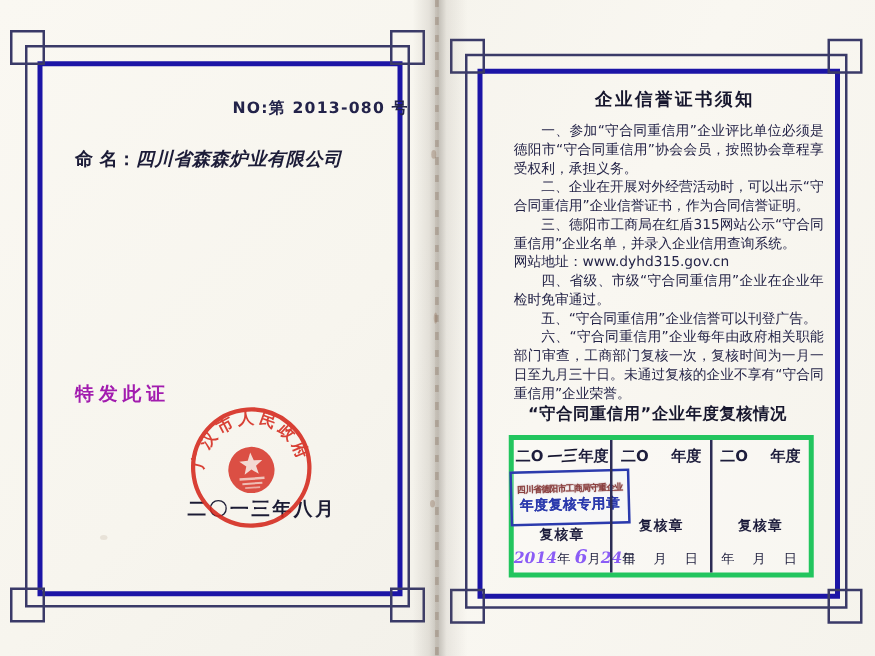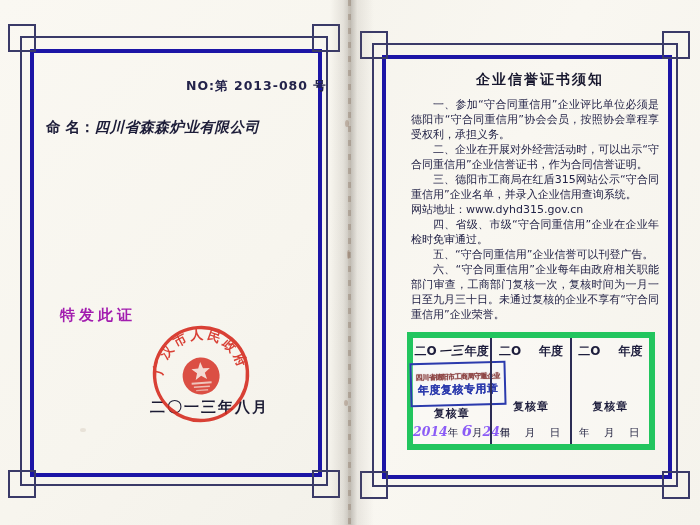--- a/index.html
+++ b/index.html
@@ -20,43 +20,43 @@
   .speck{position:absolute;border-radius:50%;background:rgba(140,110,85,.35);z-index:7;}
 
   
   .thin-rect{position:absolute;border:2px solid #3a3a68;z-index:2;}
   .thick-rect{position:absolute;border:4px solid #1c15a6;z-index:3;}
   .corner{position:absolute;width:24px;height:24px;border:2px solid #3a3a68;z-index:4;background:transparent;}
 
   
   .cert-no{position:absolute;left:186px;top:78px;font-size:12.5px;font-weight:bold;
     color:#23234a;letter-spacing:1px;z-index:8;}
-  .name-line{position:absolute;left:46px;top:118px;font-size:14.5px;font-weight:bold;color:#1c1c38;z-index:8;text-align:right;}
+  .name-line{position:absolute;left:60px;top:118px;font-size:14.5px;font-weight:bold;color:#1c1c38;z-index:8;text-align:right;}
   .name-value{font-family:"DejaVu Serif","Liberation Serif",serif;font-style:italic;letter-spacing:.5px;}
   .award-title{position:absolute;left:42px;top:199px;width:292px;font-size:14px;font-weight:bold;
     color:#17172e;letter-spacing:.6px;z-index:8;}
   .issue-statement{position:absolute;left:60px;top:306px;font-size:15px;font-weight:bold;
     color:#a21caf;letter-spacing:4px;z-index:8;}
   .issue-date{position:absolute;left:150px;top:398px;font-size:15px;font-weight:bold;
     color:#1b1b34;letter-spacing:2px;z-index:8;}
   .seal{position:absolute;left:151px;top:324px;width:100px;height:100px;z-index:9;opacity:.88;
     transform:rotate(-4deg);}
 
   
   .notice-title{position:absolute;left:412px;top:71px;width:256px;text-align:center;
     font-size:14px;font-weight:bold;color:#17172e;letter-spacing:2px;z-index:8;}
   .notice-body{position:absolute;left:411px;top:97px;width:248px;z-index:8;color:#232347;}
   .notice-body p{margin:0;font-size:11px;line-height:15px;font-weight:normal;
     text-align:justify;text-indent:2em;}
   .notice-body p.no-indent{text-indent:0;}
   .review-title{position:absolute;left:406px;top:322px;width:240px;text-align:center;
     font-size:13px;font-weight:bold;color:#17172e;letter-spacing:.5px;z-index:8;}
   
-  .review-table{position:absolute;left:407px;top:332px;width:236px;height:106px;
-    border:6px solid #22c55e;display:flex;z-index:8;background:rgba(255,255,255,.25);}
+  .review-table{position:absolute;left:407px;top:348px;width:236px;height:106px;
+    border:4px solid #22c55e;display:flex;z-index:8;background:rgba(255,255,255,.25);}
   .review-col{flex:1;display:flex;flex-direction:column;align-items:center;position:relative;}
   .review-col + .review-col{border-left:2px solid #2c2c55;}
   .year-header{margin-top:5px;font-size:12px;font-weight:bold;color:#1d1d3c;display:flex;gap:2px;}
   .year-gap{display:inline-block;width:14px;}
   .year-fill{font-style:italic;color:#14142e;transform:rotate(-4deg);}
   .col-bottom{position:absolute;bottom:4px;left:0;right:0;text-align:center;color:#1d1d3c;}
   .review-label{font-size:11px;font-weight:bold;letter-spacing:1px;font-family:Liberation Mono, monospace;}
   .date-template{font-size:10.5px;margin-top:12px;letter-spacing:2px;}
   .date-hand{font-size:10.5px;margin-top:1px;white-space:nowrap;}
   .hand{font-family:"DejaVu Serif","Liberation Serif",serif;font-style:italic;font-weight:bold;
@@ -124,20 +124,21 @@
   <div class="notice-body">
     <p>一、参加“守合同重信用”企业评比单位必须是德阳市“守合同重信用”协会会员，按照协会章程享受权利，承担义务。</p>
     <p>二、企业在开展对外经营活动时，可以出示“守合同重信用”企业信誉证书，作为合同信誉证明。</p>
     <p>三、德阳市工商局在红盾315网站公示“守合同重信用”企业名单，并录入企业信用查询系统。</p>
     <p class="no-indent">网站地址：www.dyhd315.gov.cn</p>
     <p>四、省级、市级“守合同重信用”企业在企业年检时免审通过。</p>
     <p>五、“守合同重信用”企业信誉可以刊登广告。</p>
     <p>六、“守合同重信用”企业每年由政府相关职能部门审查，工商部门复核一次，复核时间为一月一日至九月三十日。未通过复核的企业不享有“守合同重信用”企业荣誉。</p>
   </div>
 
+  <div class="review-title">“守合同重信用”企业年度复核情况</div>
 
   <div class="review-table">
 
     <div class="review-col">
       <div class="year-header">
         <span>二O</span>
           <span class="year-fill">一三</span>
           <span>年度</span>
       </div>
       <div class="review-stamp">

